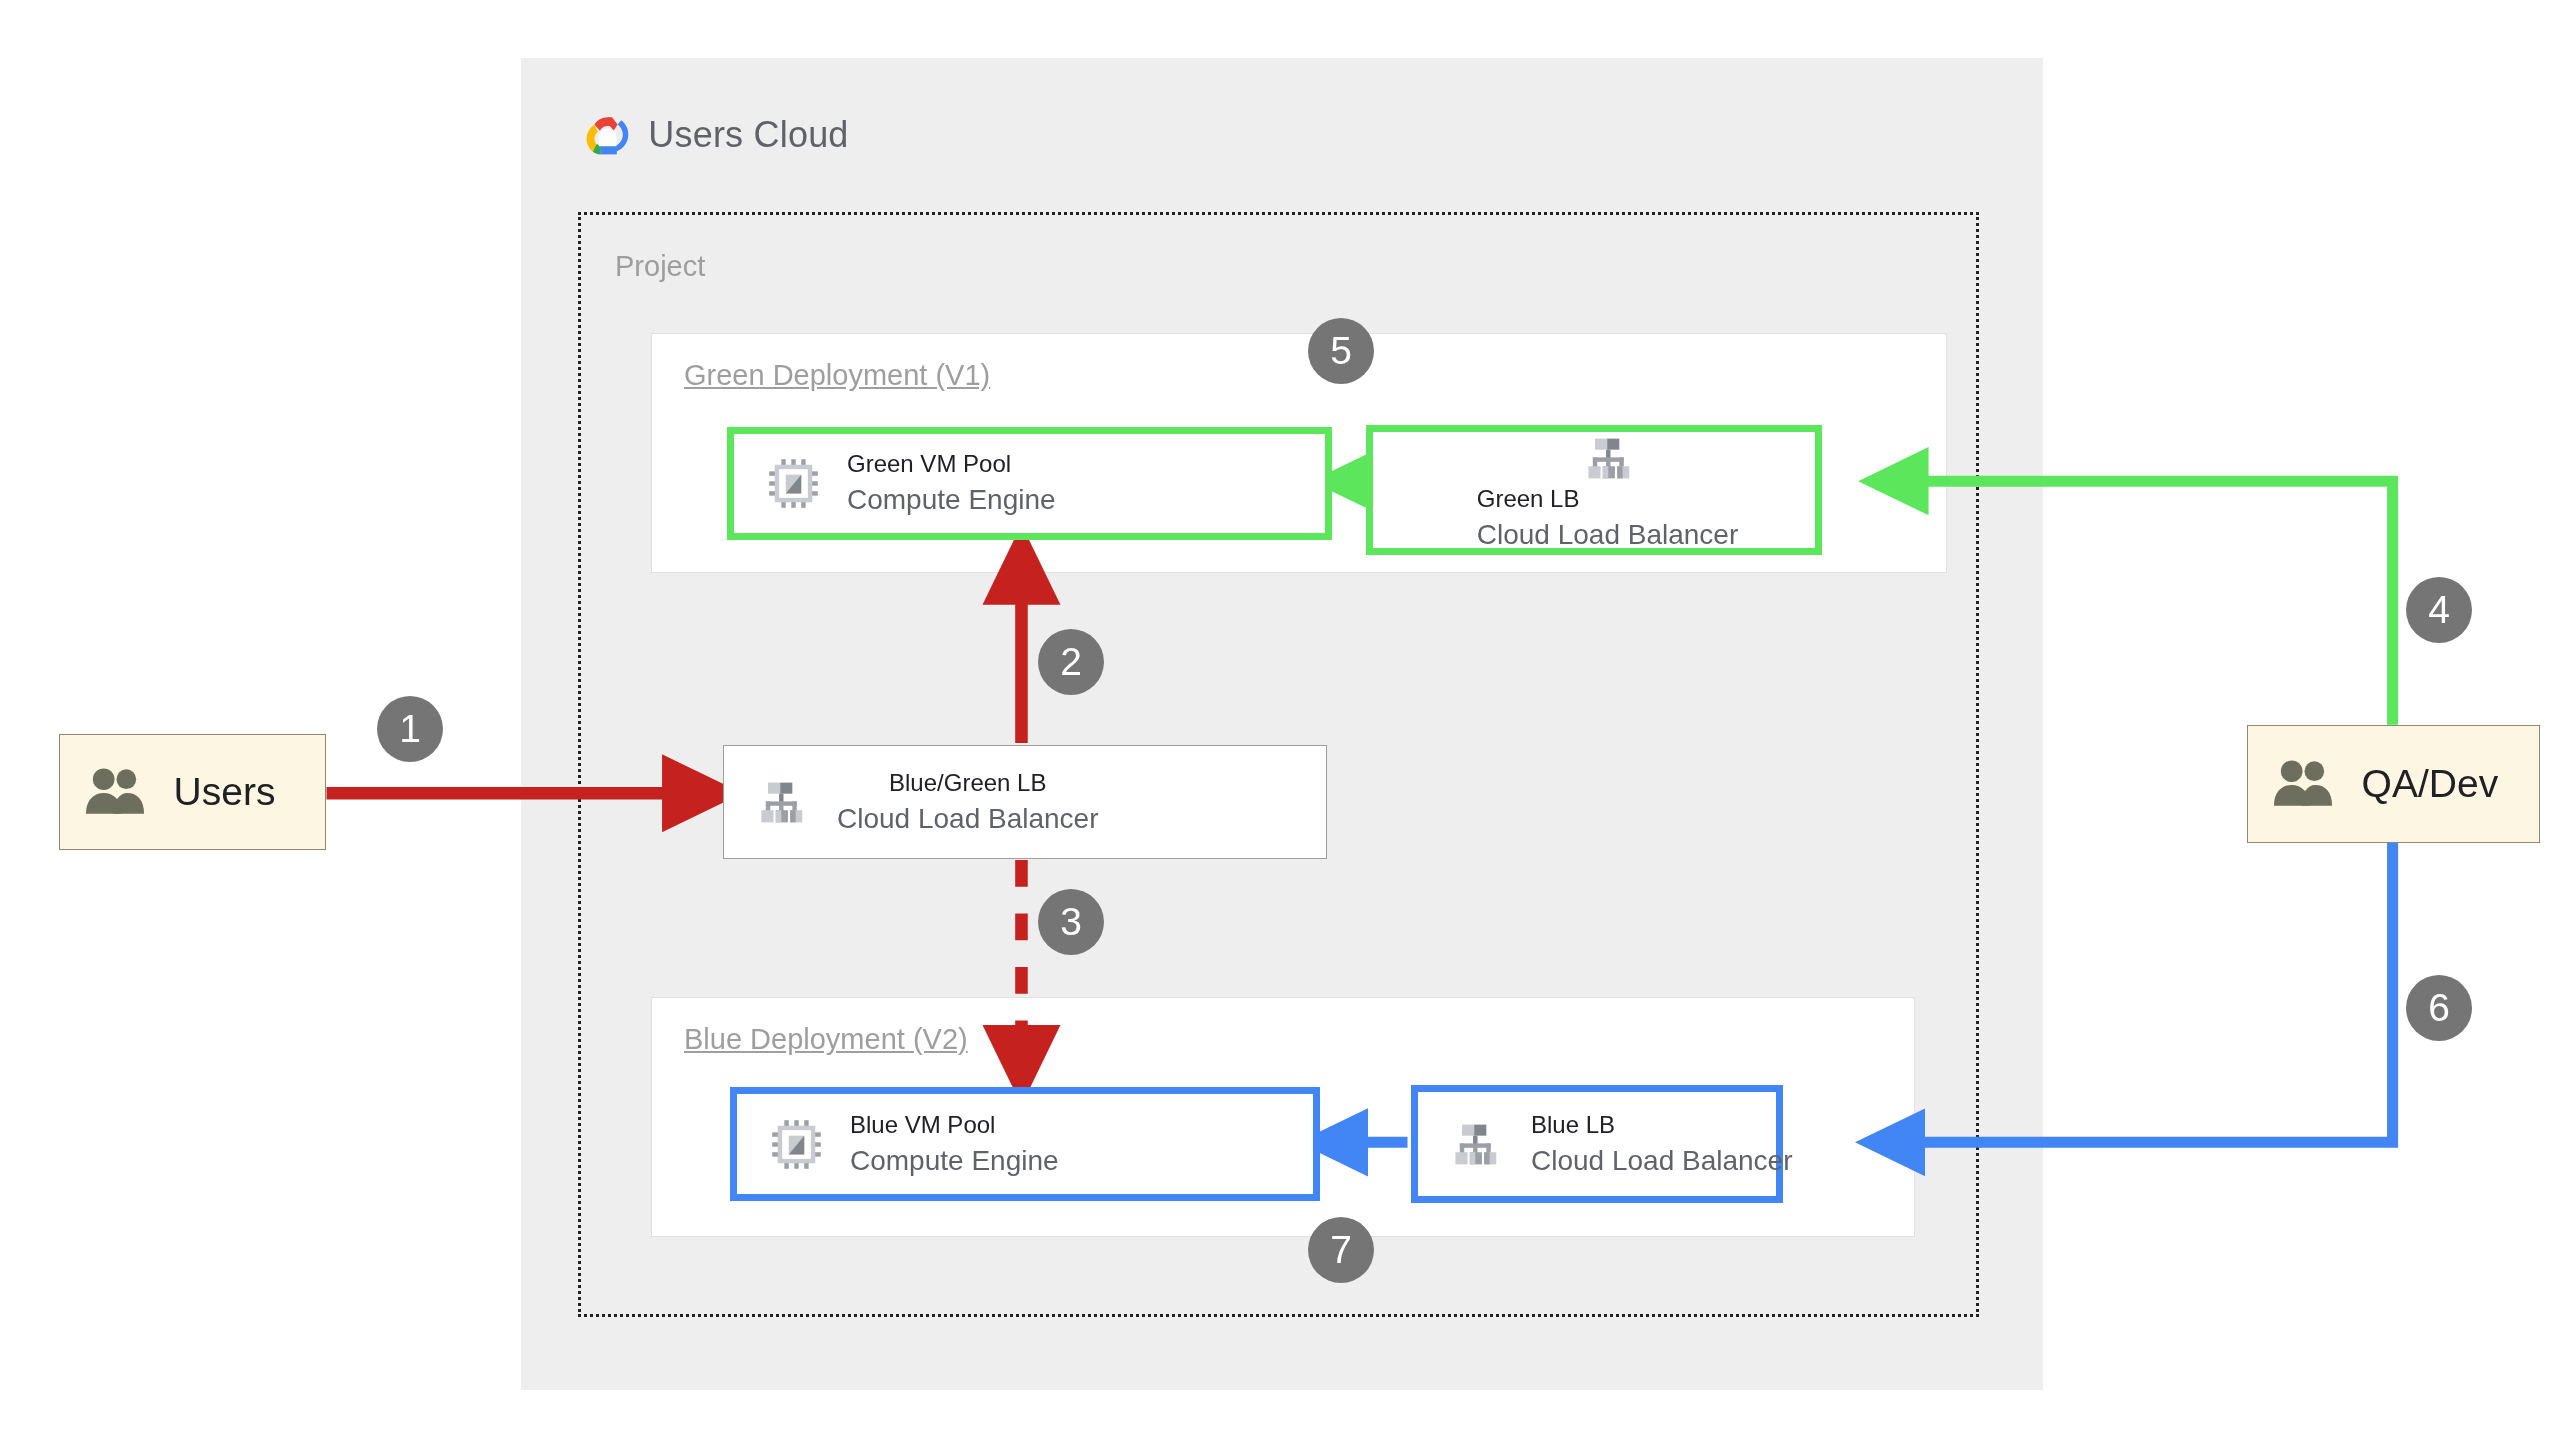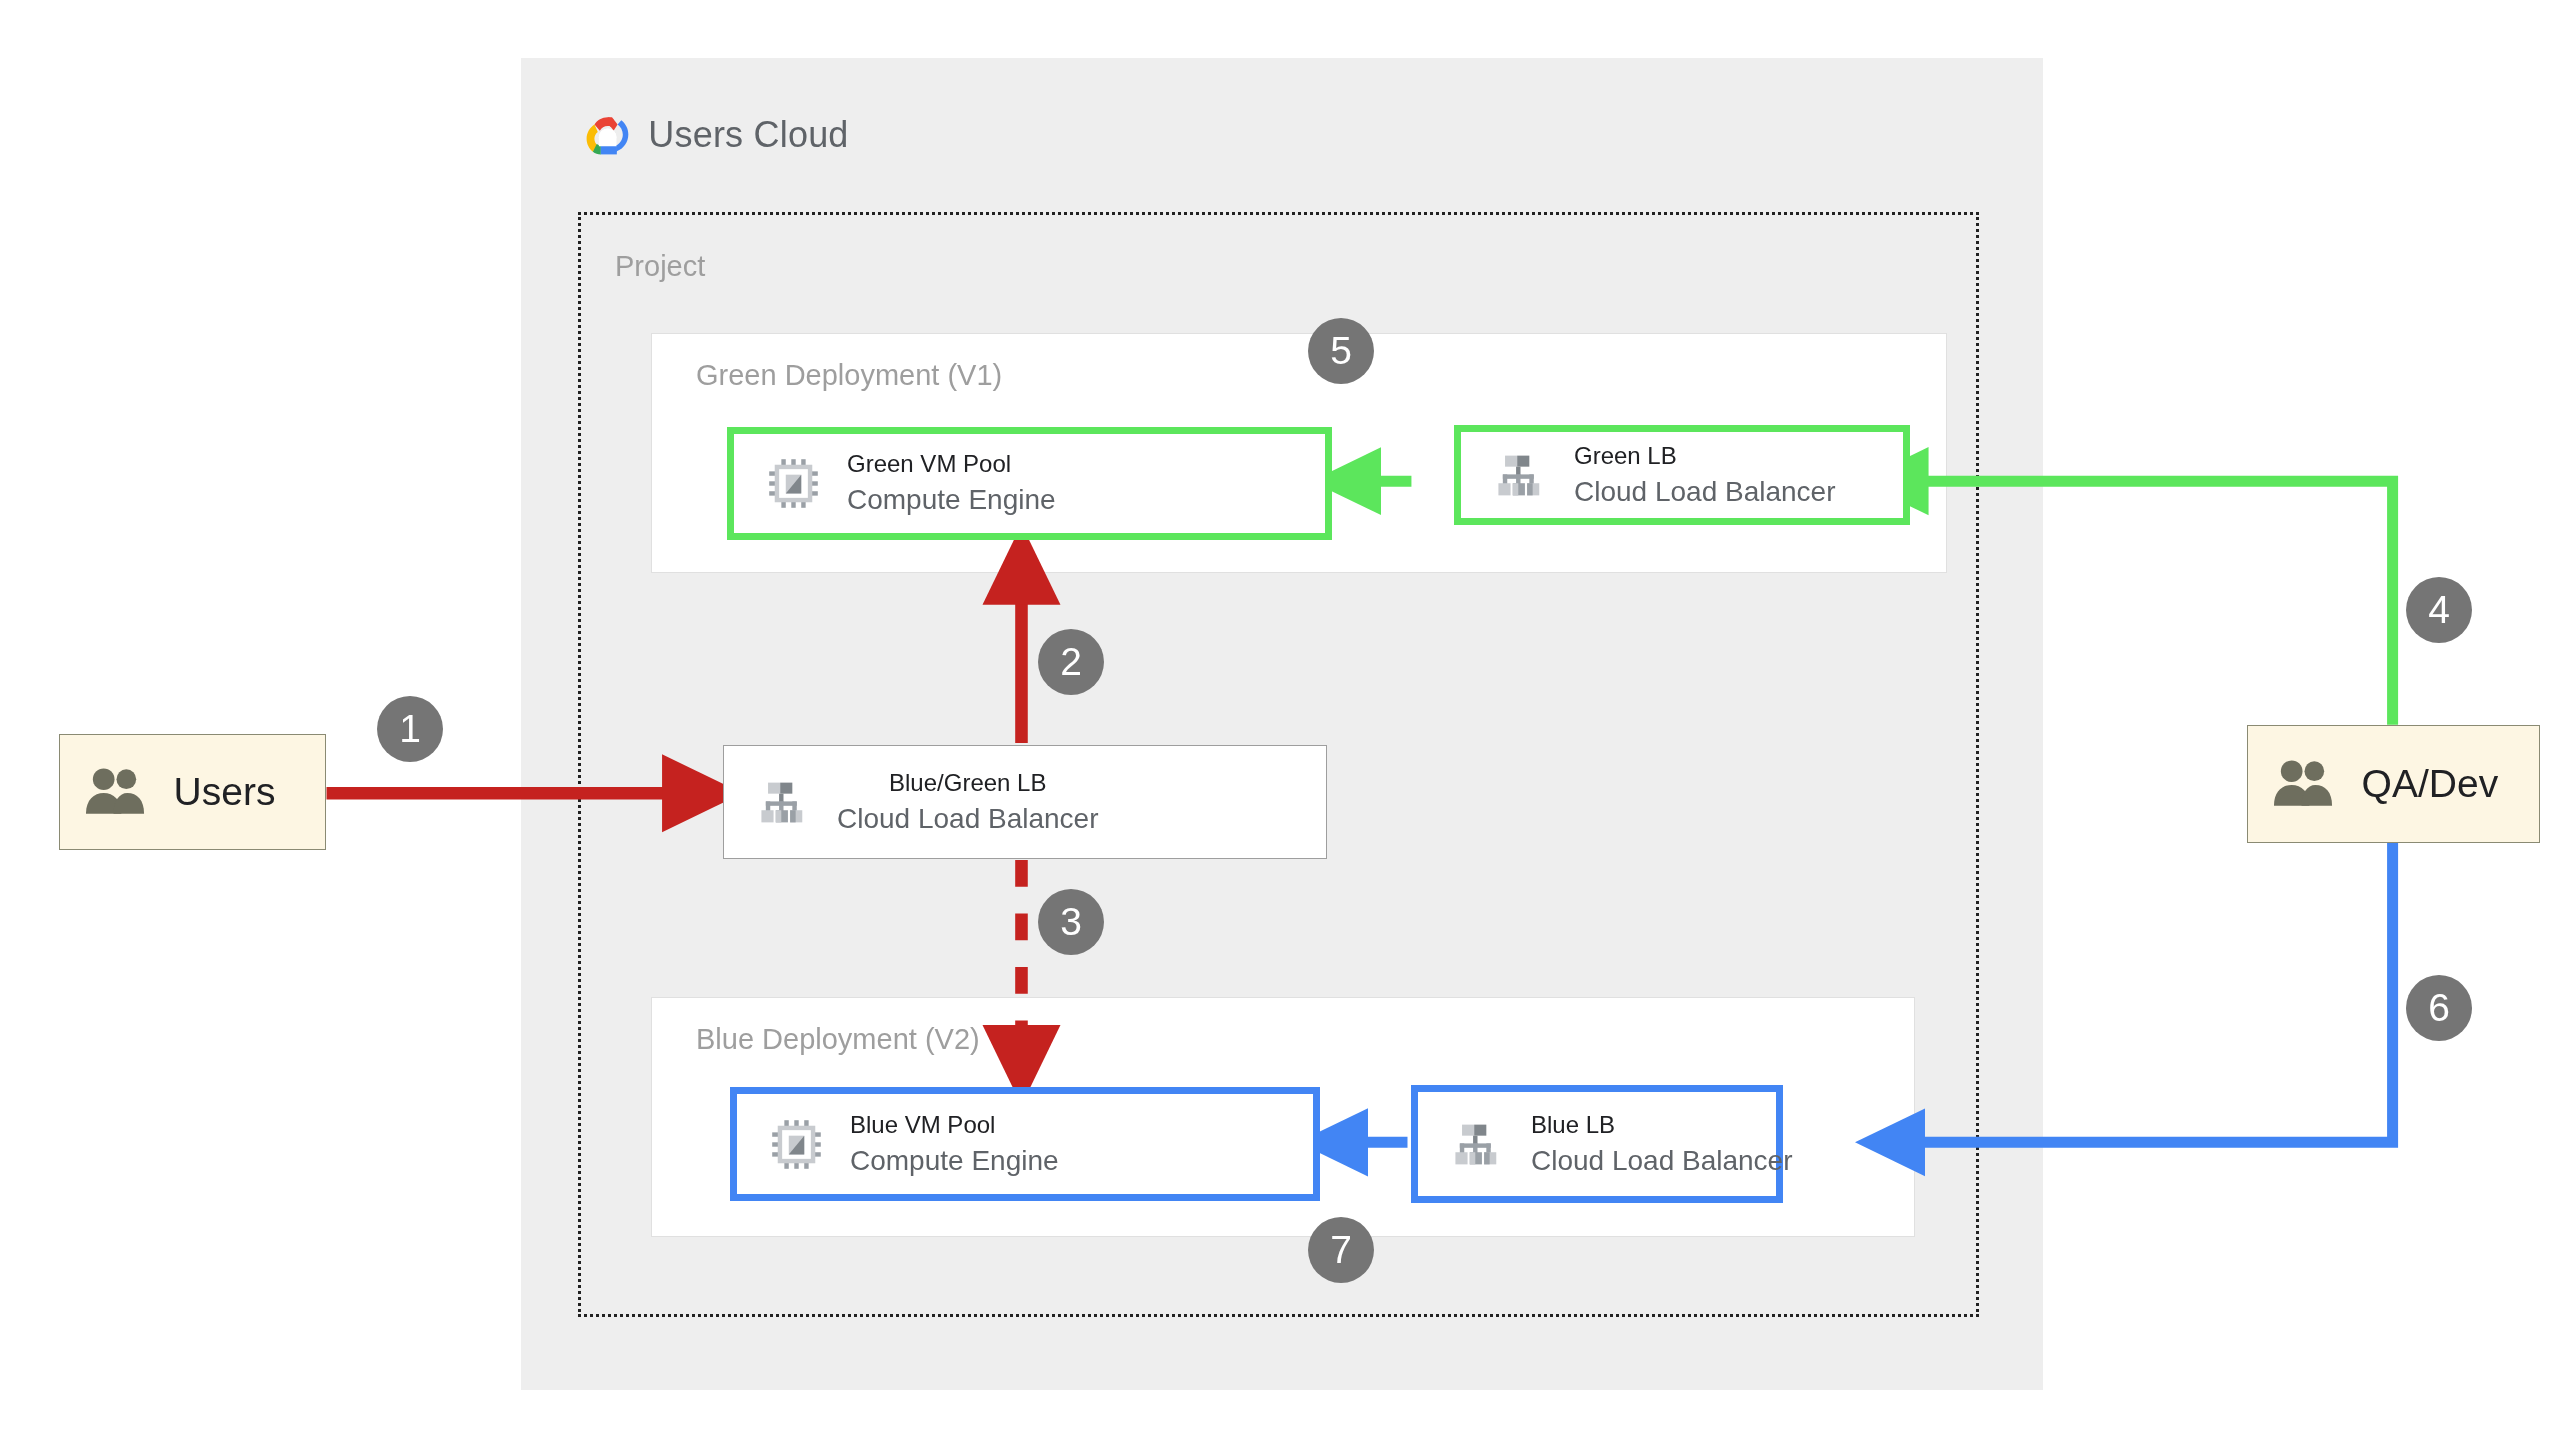--- a/index.html
+++ b/index.html
@@ -85,25 +85,26 @@
     height: 240px;
   }
   .group-box.blue-group {
     left: 651px;
     top: 997px;
     width: 1264px;
     height: 240px;
   }
   .group-label {
     position: absolute;
-    left: 44px;
+    left: 32px;
     top: 25px;
     font-size: 29px;
     color: #9e9e9e;
     white-space: nowrap;
+    text-decoration: underline;
   }
 
   
   .node {
     position: absolute;
     background: #ffffff;
     box-sizing: border-box;
     display: flex;
     align-items: center;
   }
@@ -131,21 +132,21 @@
     white-space: nowrap;
     margin-top: 4.7px;
   }
 
   .node.outline-green { border: 7px solid #5ce65c; }
   .node.outline-blue  { border: 7px solid #4285f4; }
   .node.outline-gray  { border: 1.6px solid #9e9e9e; }
 
   
   .node.green-vm  { left: 727px; top: 427px; width: 605px; height: 113px; }
-  .node.green-lb  { left: 1454px; top: 425px; width: 456px; height: 100px; }
+  .node.green-lb  { left: 1366px; top: 425px; width: 456px; height: 130px; flex-direction: column; }
   .node.bg-lb     { left: 723px; top: 745px; width: 604px; height: 114px; text-align: center; }
   .node.blue-vm   { left: 730px; top: 1087px; width: 590px; height: 114px; }
   .node.blue-lb   { left: 1411px; top: 1085px; width: 372px; height: 118px; }
 
   
   .actor {
     position: absolute;
     background: #fdf6e3;
     border: 1.6px solid #8a8a73;
     box-sizing: border-box;

